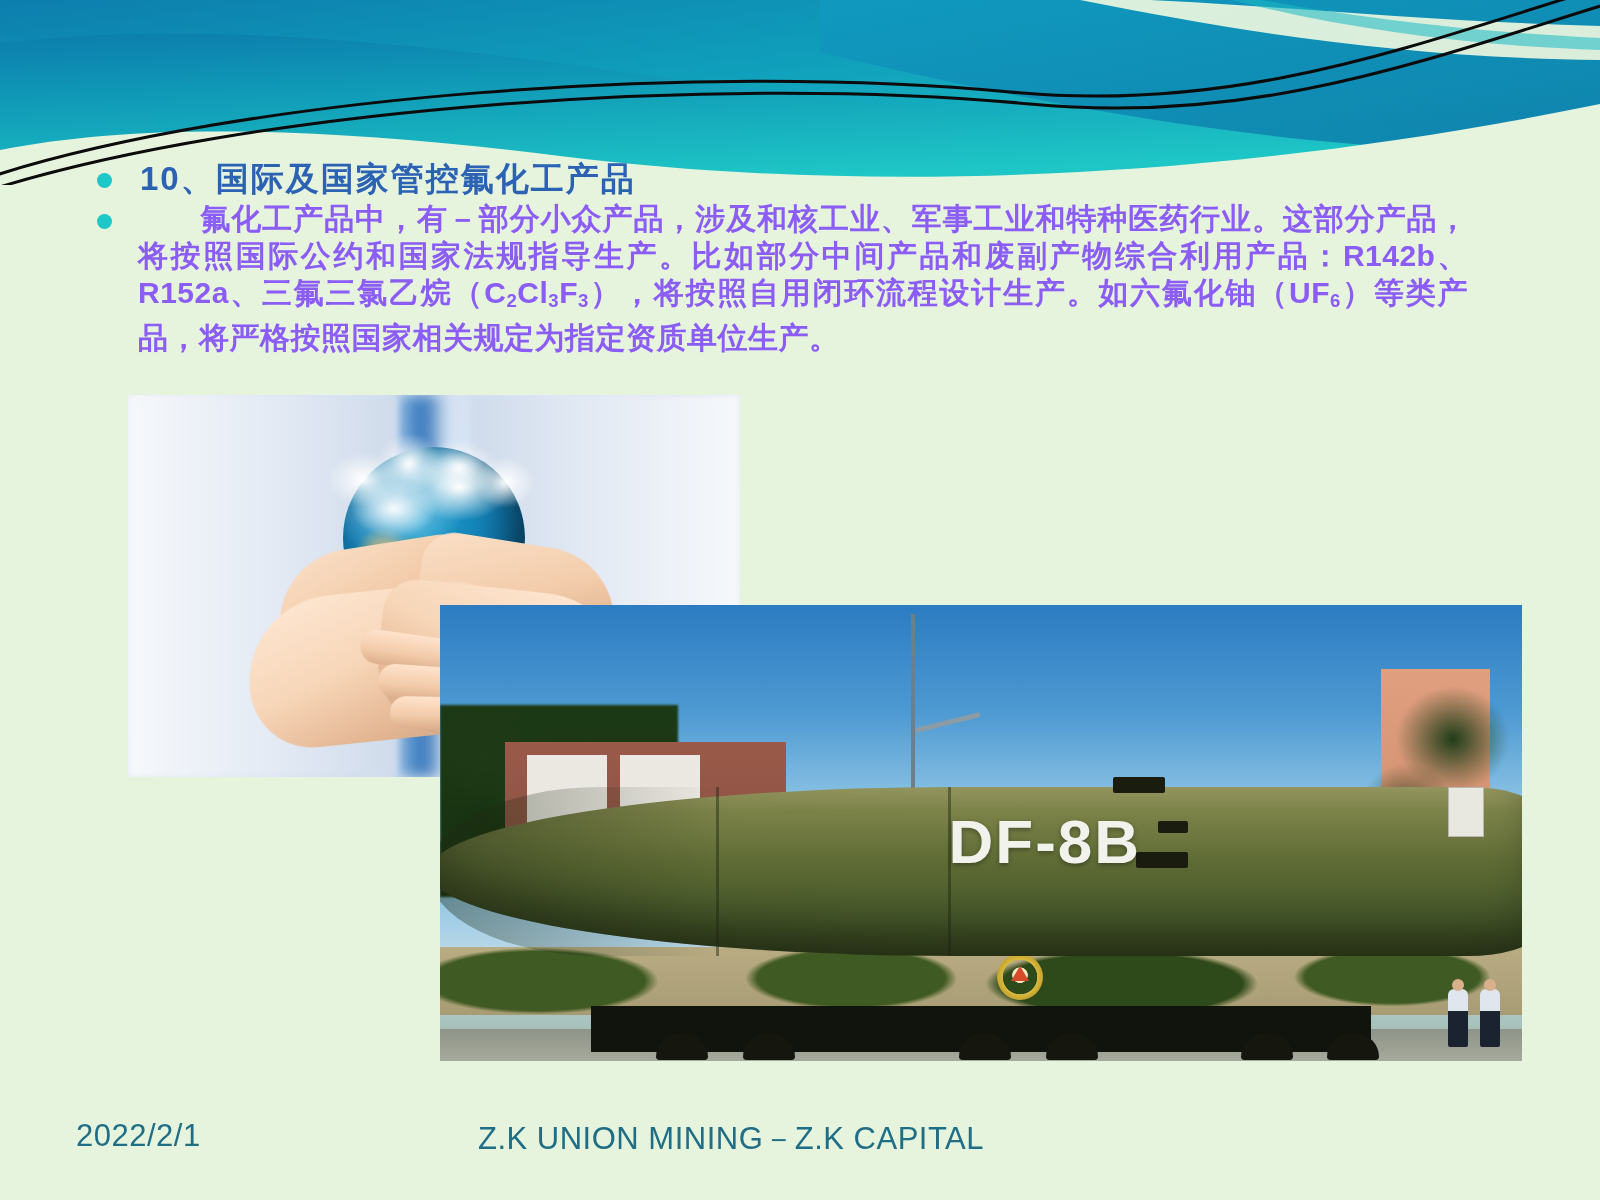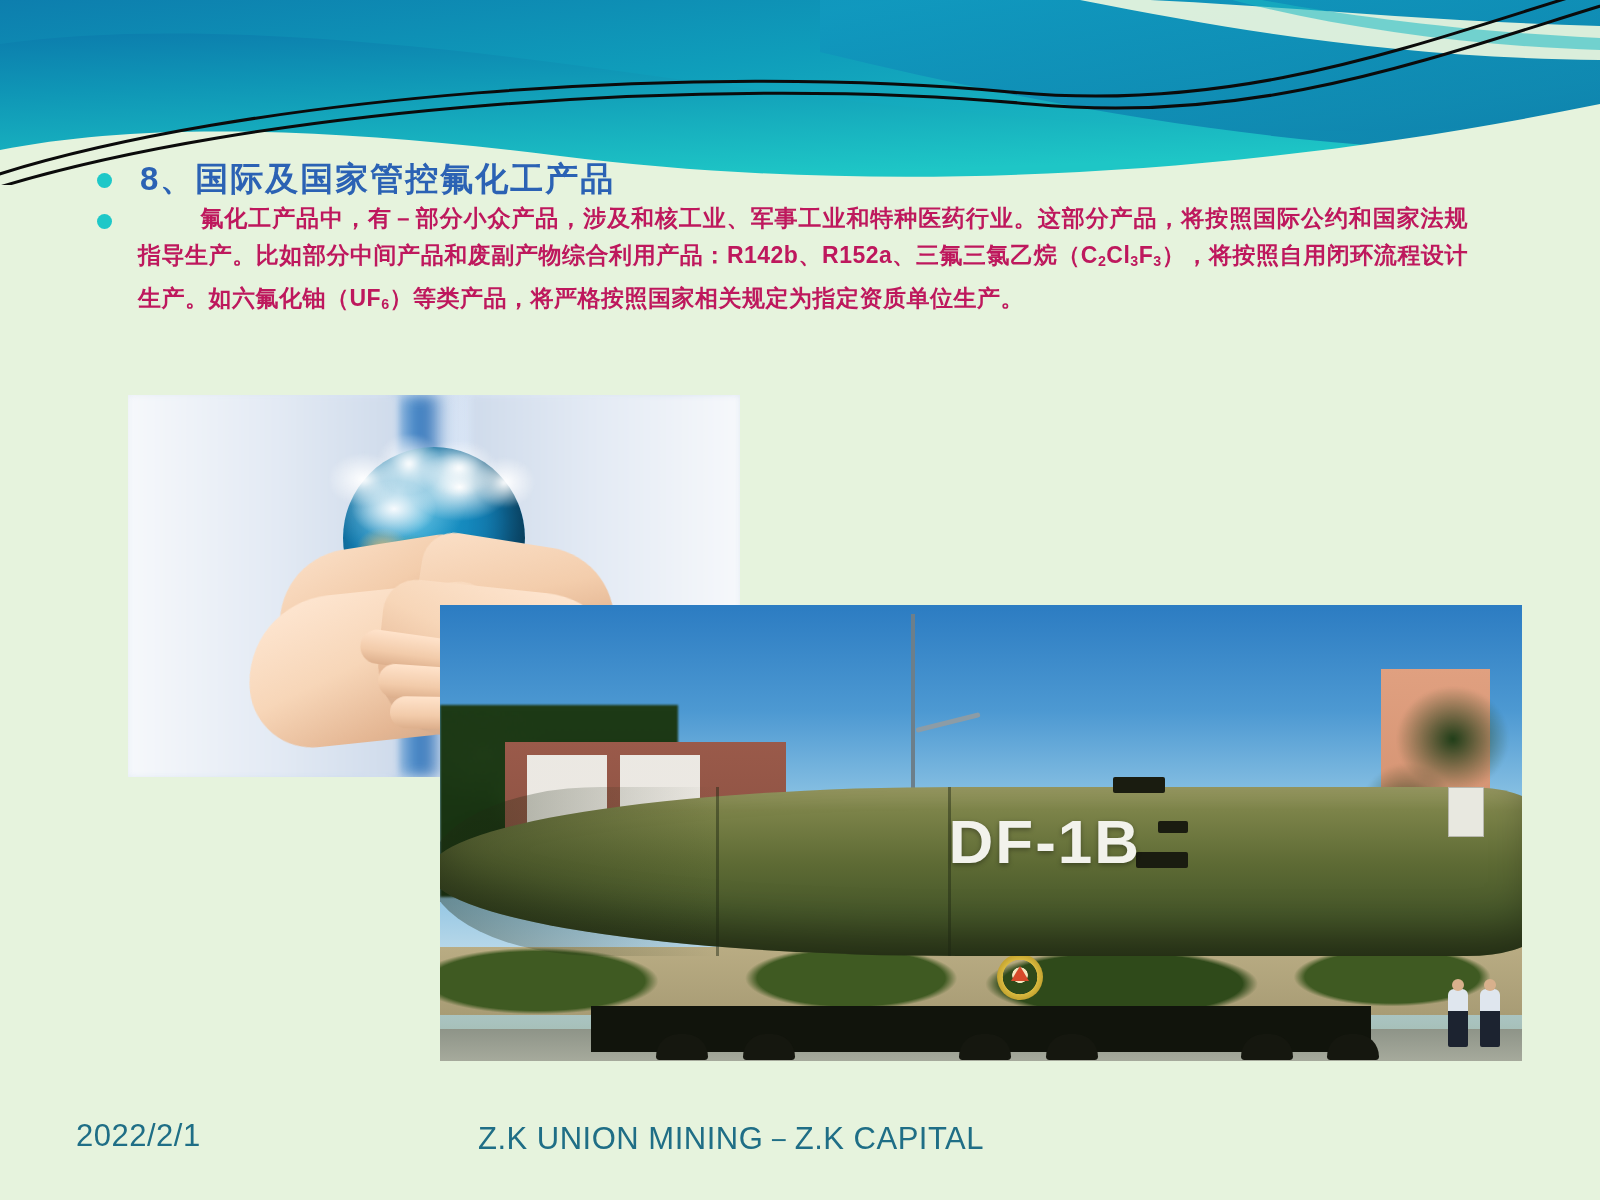--- a/index.html
+++ b/index.html
@@ -44,22 +44,22 @@
     font-size: 33px;
     font-weight: bold;
     letter-spacing: 2px;
     white-space: nowrap;
   }
   #body-text {
     position: absolute;
     left: 138px;
     top: 200px;
     width: 1330px;
-    color: #be185d;
-    font-size: 23px;
+    color: #8b5cf6;
+    font-size: 30px;
     font-weight: bold;
     line-height: 37px;
     letter-spacing: 0.5px;
     text-align: justify;
   }
   #body-text .indent { display: inline-block; width: 62px; }
   #body-text sub {
     font-size: 0.62em;
     vertical-align: -0.22em;
   }
@@ -399,21 +399,21 @@
       <path d="M0,185 L1600,185 L1600,104 C1240,178 880,196 560,156 C330,127 140,122 0,150 Z" fill="#e6f3dd"></path>
       <path d="M1080,0 C1260,36 1420,58 1600,60 L1600,26 C1440,22 1280,6 1150,0 Z" fill="#e6f3dd" opacity="0.95"></path>
       <path d="M1232,0 C1340,28 1470,46 1600,50 L1600,38 C1470,32 1350,16 1262,0 Z" fill="#1bb9c2" opacity="0.55"></path>
 
       <path d="M-10,177 C240,96 700,62 1010,92 C1250,115 1430,38 1620,-18" fill="none" stroke="#0b0b0b" stroke-width="3"></path>
       <path d="M-10,190 C250,108 720,74 1030,104 C1270,127 1450,50 1640,-6" fill="none" stroke="#0b0b0b" stroke-width="3"></path>
     </svg>
   </div>
 
   <div class="bullet-dot" style="left:97px; top:173px;"></div>
-  <div id="title-row">8、国际及国家管控氟化工产品</div>
+  <div id="title-row">10、国际及国家管控氟化工产品</div>
 
   <div class="bullet-dot" style="left:97px; top:214px;"></div>
   <div id="body-text">
     <span class="indent"></span><span>氟化工产品中，有－部分小众产品，涉及和核工业、军事工业和特种医药行业。这部分产品，将按照国际公约和国家法规指导生产。比如部分中间产品和废副产物综合利用产品：R142b、R152a、三氟三氯乙烷（C</span><sub>2</sub><span>Cl</span><sub>3</sub><span>F</span><sub>3</sub><span>），将按照自用闭环流程设计生产。如六氟化铀（UF</span><sub>6</sub><span>）等类产品，将严格按照国家相关规定为指定资质单位生产。</span>
   </div>
 
   <div class="photo" id="photo-globe">
     <div id="globe-shirt"></div>
     <div id="globe-coat-l"></div>
     <div id="globe-coat-r"></div>
@@ -461,21 +461,21 @@
 
     <div id="missile-body">
       <div id="missile-nose-shade"></div>
       <div class="body-seam" style="left:26%;"></div>
       <div class="body-seam" style="left:47%;"></div>
       <div class="hatch" style="left:62%; top:-6%; width:52px; height:16px;"></div>
       <div class="hatch" style="left:66%; top:20%; width:30px; height:12px;"></div>
       <div class="hatch" style="left:64%; top:38%; width:52px; height:16px;"></div>
     </div>
 
-    <div id="df-label">DF-1B</div>
+    <div id="df-label">DF-8B</div>
     <div id="side-plate"></div>
 
     <div class="crowd" style="right:5%;">
       <div class="crowd-head"></div>
     </div>
     <div class="crowd" style="right:2%;">
       <div class="crowd-head"></div>
     </div>
   </div>
 

